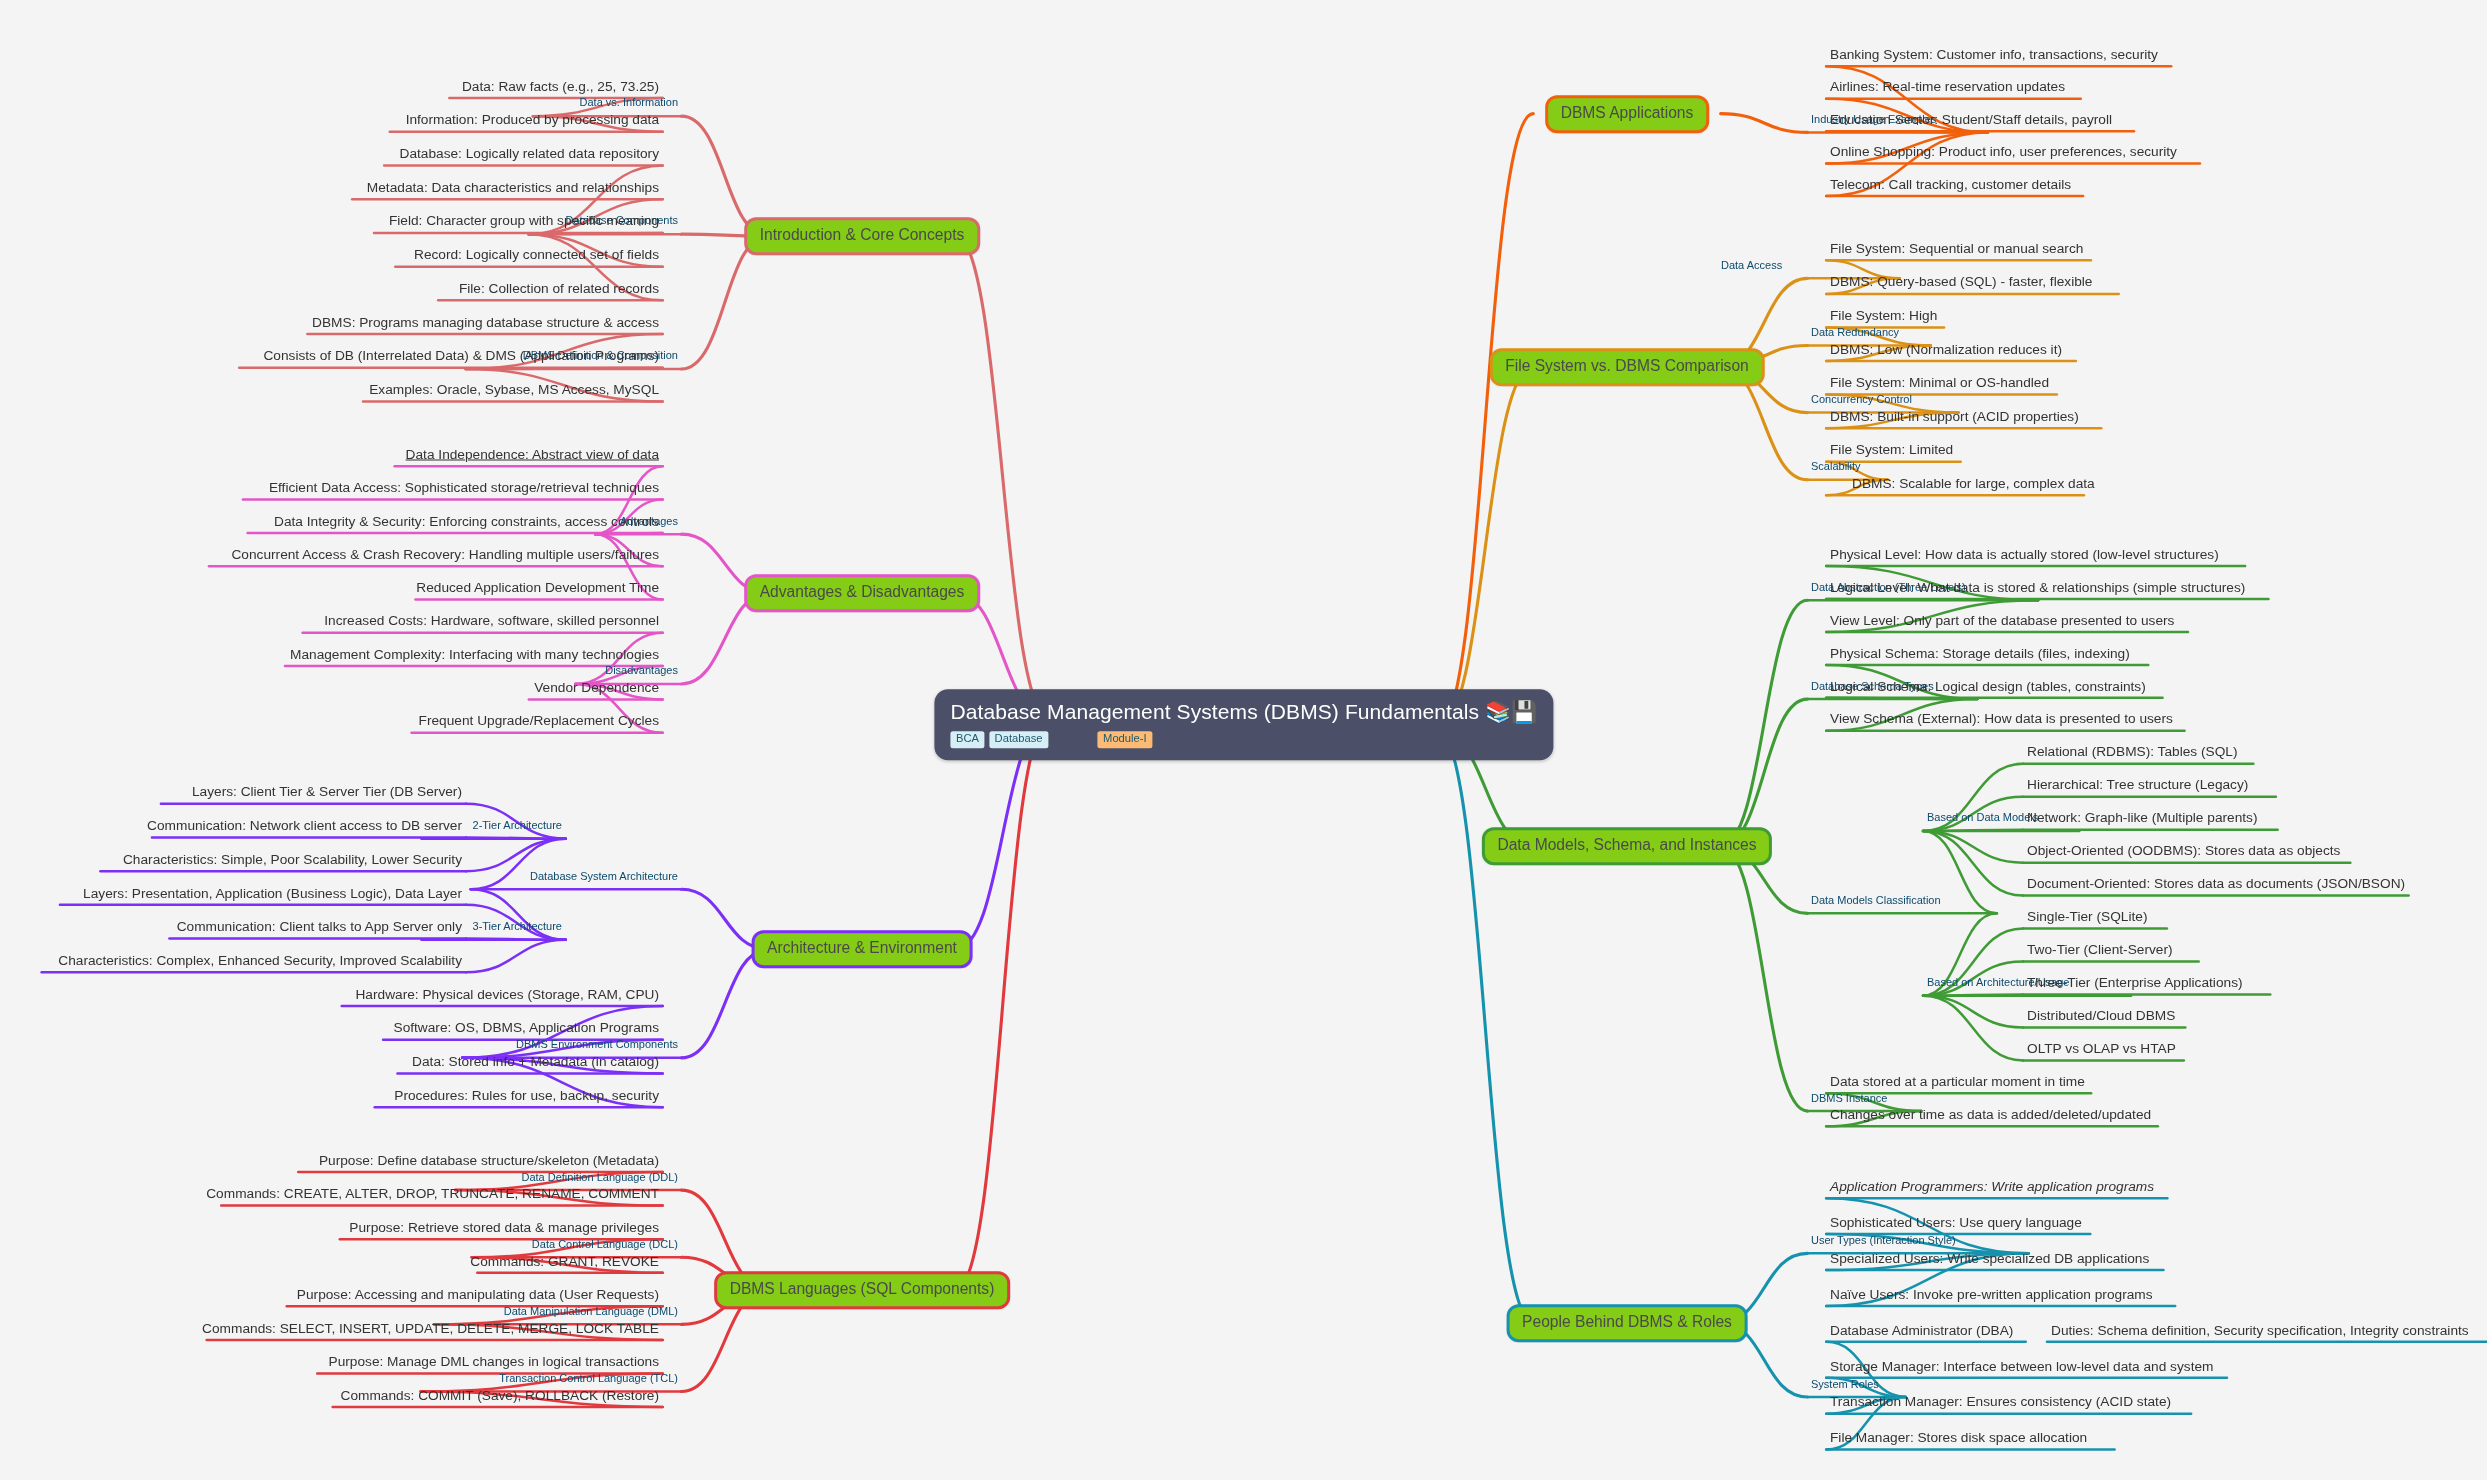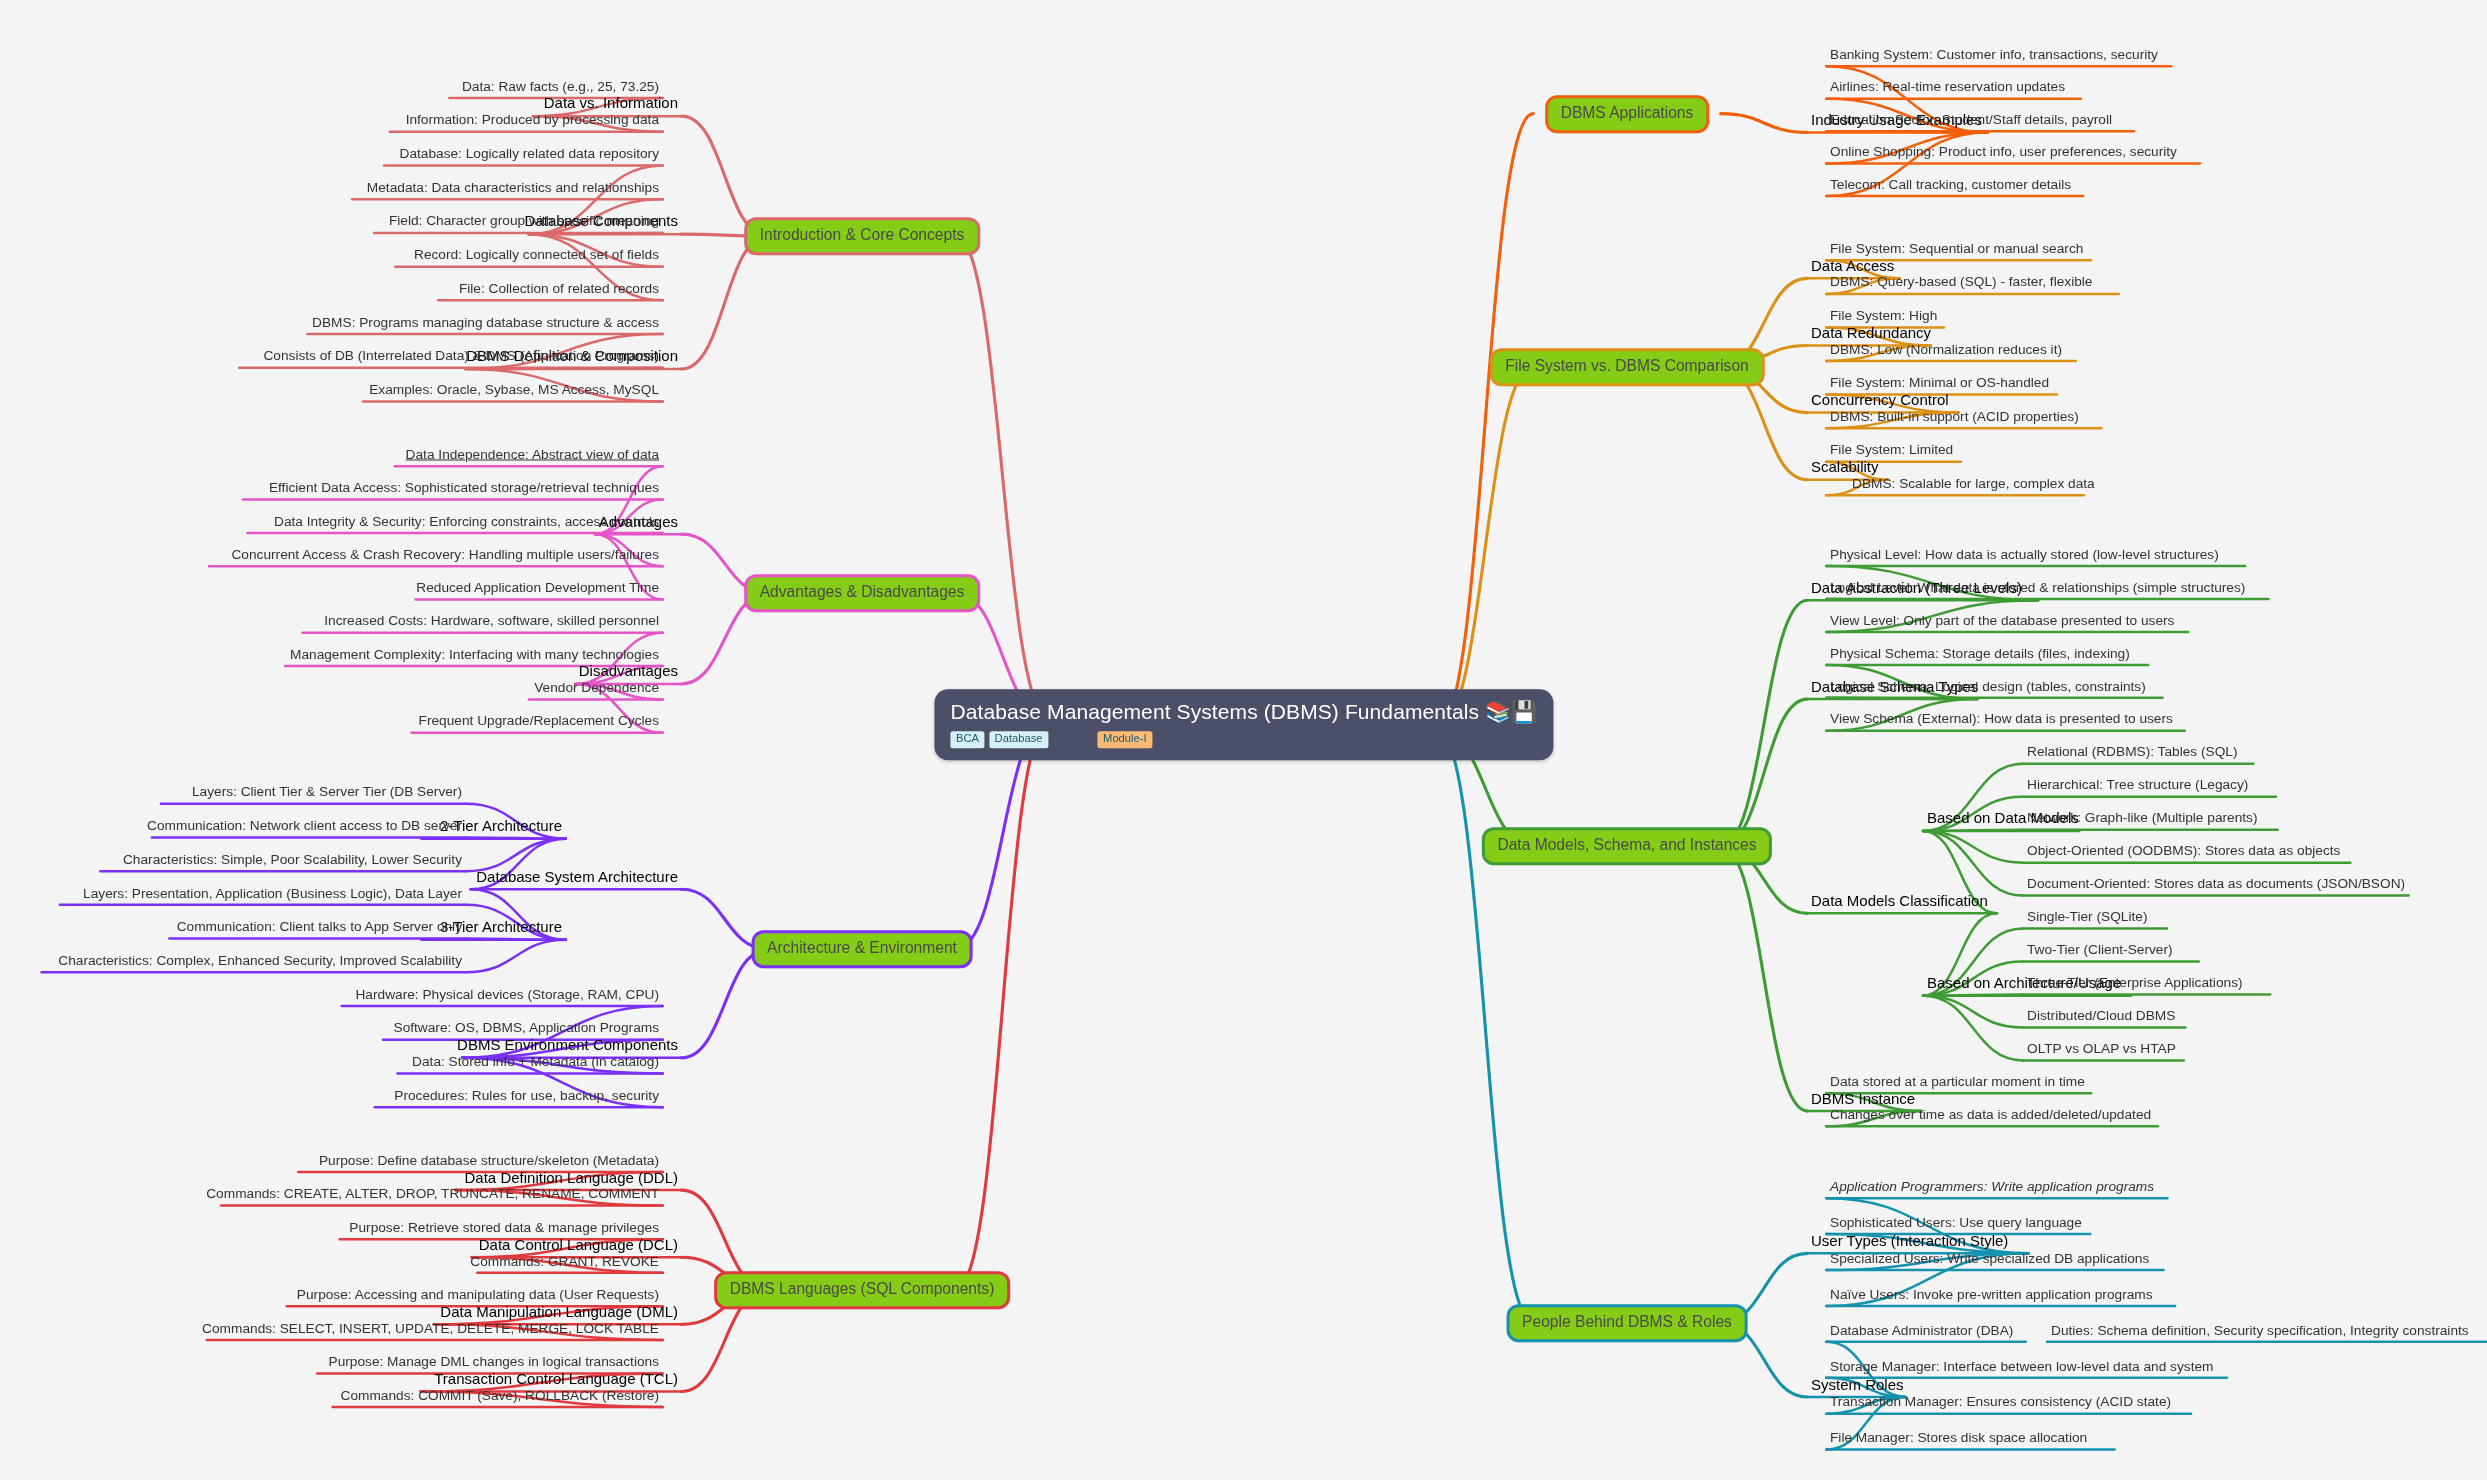--- a/index.html
+++ b/index.html
@@ -47,22 +47,22 @@
     border:3.1px solid #888;
     border-radius:12px;
     padding:6.2px 12.5px 7.5px 12.5px;
     font-size:15.6px;
     color:#4a4a4a;
     transform:translate(-50%,-50%);
     box-shadow:0 0.6px 1.2px rgba(0,0,0,.05);
   }
   
   .b2{
-    font-size:15px;
-    color:#000000;
+    font-size:11px;
+    color:#0c4a6e;
     transform:translate(-50%,-50%);
   }
   .b3{
     font-size:13.7px;
     color:#333333;
     transform:translate(-50%,-50%);
   }
   .lf{transform:translate(-100%,-50%);text-align:right;}   
   .rt{transform:translate(0,-50%);}
 </style>
@@ -349,21 +349,21 @@
       <div class="node b3 lf" style="left: 659px; top: 1361px;">Purpose: Manage DML changes in logical transactions</div>
       <div class="node b3 lf" style="left: 659px; top: 1395px;">Commands: COMMIT (Save), ROLLBACK (Restore)</div>
       <div class="node b1" style="left: 1627px; top: 114px; border-color: rgb(242, 96, 12);">DBMS Applications</div>
       <div class="node b2 rt" style="left: 1811px; top: 119px;">Industry Usage Examples</div>
       <div class="node b3 rt" style="left: 1830px; top: 54px;">Banking System: Customer info, transactions, security</div>
       <div class="node b3 rt" style="left: 1830px; top: 86px;">Airlines: Real-time reservation updates</div>
       <div class="node b3 rt" style="left: 1830px; top: 119px;">Education Sector: Student/Staff details, payroll</div>
       <div class="node b3 rt" style="left: 1830px; top: 151px;">Online Shopping: Product info, user preferences, security</div>
       <div class="node b3 rt" style="left: 1830px; top: 184px;">Telecom: Call tracking, customer details</div>
       <div class="node b1" style="left: 1627px; top: 367px; border-color: rgb(219, 145, 22);">File System vs. DBMS Comparison</div>
-      <div class="node b2 rt" style="left: 1811px; top: 265px;">Data Access</div>
+      <div class="node b2 rt" style="left: 1721px; top: 265px;">Data Access</div>
       <div class="node b3 rt" style="left: 1830px; top: 248px;">File System: Sequential or manual search</div>
       <div class="node b3 rt" style="left: 1830px; top: 281px;">DBMS: Query-based (SQL) - faster, flexible</div>
       <div class="node b2 rt" style="left: 1811px; top: 332px;">Data Redundancy</div>
       <div class="node b3 rt" style="left: 1830px; top: 315px;">File System: High</div>
       <div class="node b3 rt" style="left: 1830px; top: 349px;">DBMS: Low (Normalization reduces it)</div>
       <div class="node b2 rt" style="left: 1811px; top: 399px;">Concurrency Control</div>
       <div class="node b3 rt" style="left: 1830px; top: 382px;">File System: Minimal or OS-handled</div>
       <div class="node b3 rt" style="left: 1830px; top: 416px;">DBMS: Built-in support (ACID properties)</div>
       <div class="node b2 rt" style="left: 1811px; top: 466px;">Scalability</div>
       <div class="node b3 rt" style="left: 1830px; top: 449px;">File System: Limited</div>

